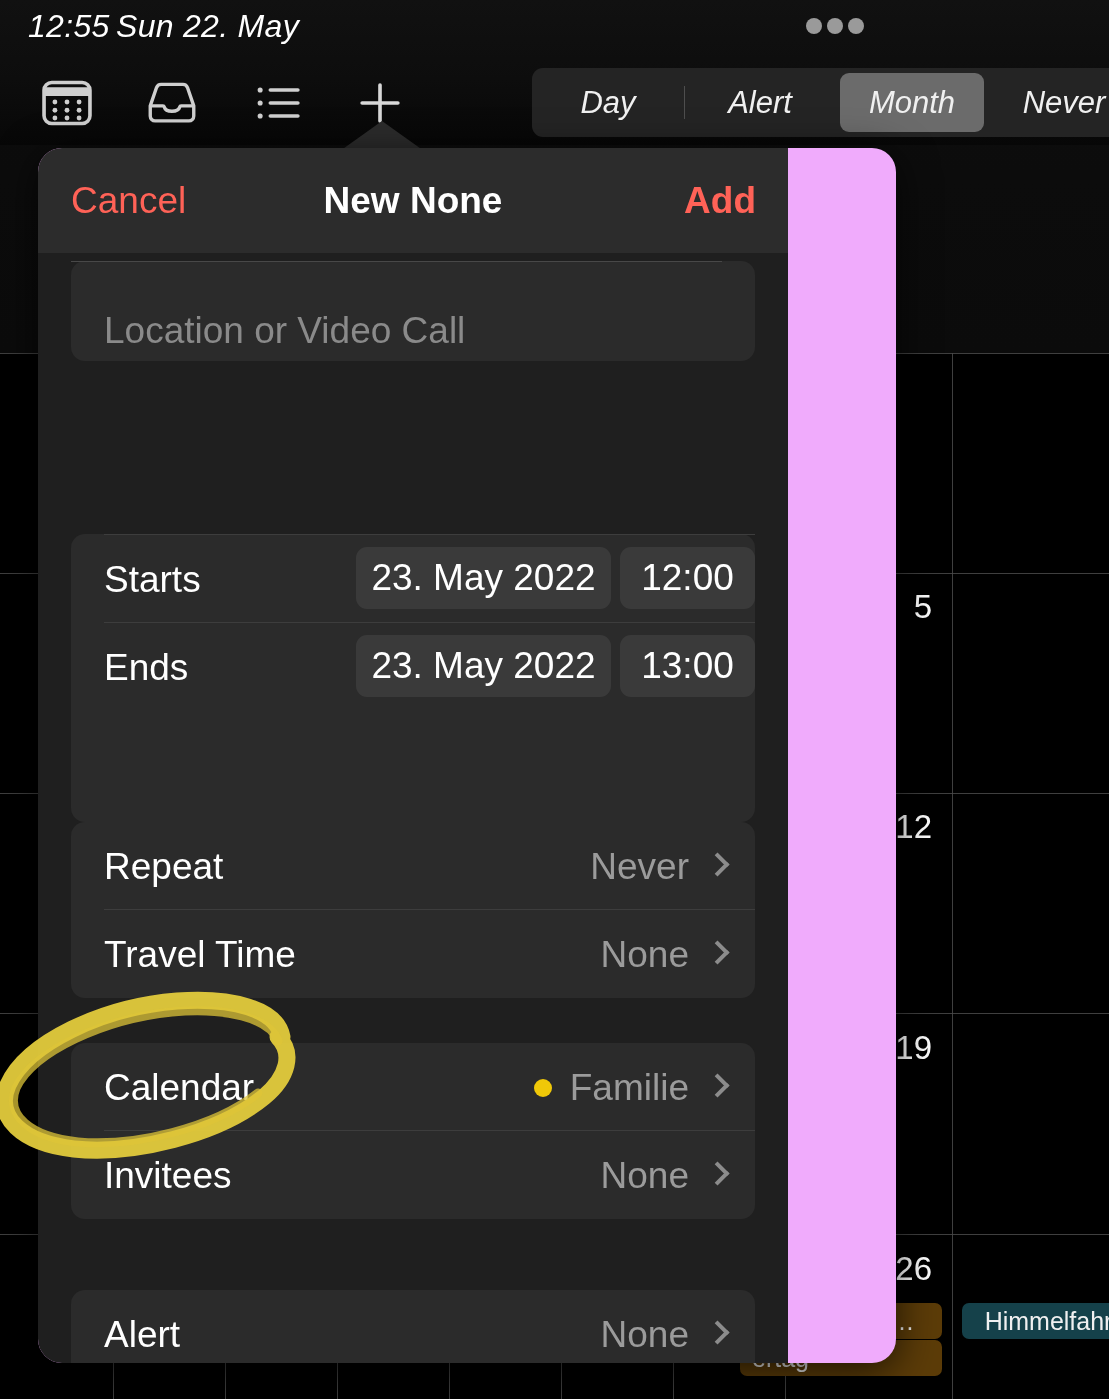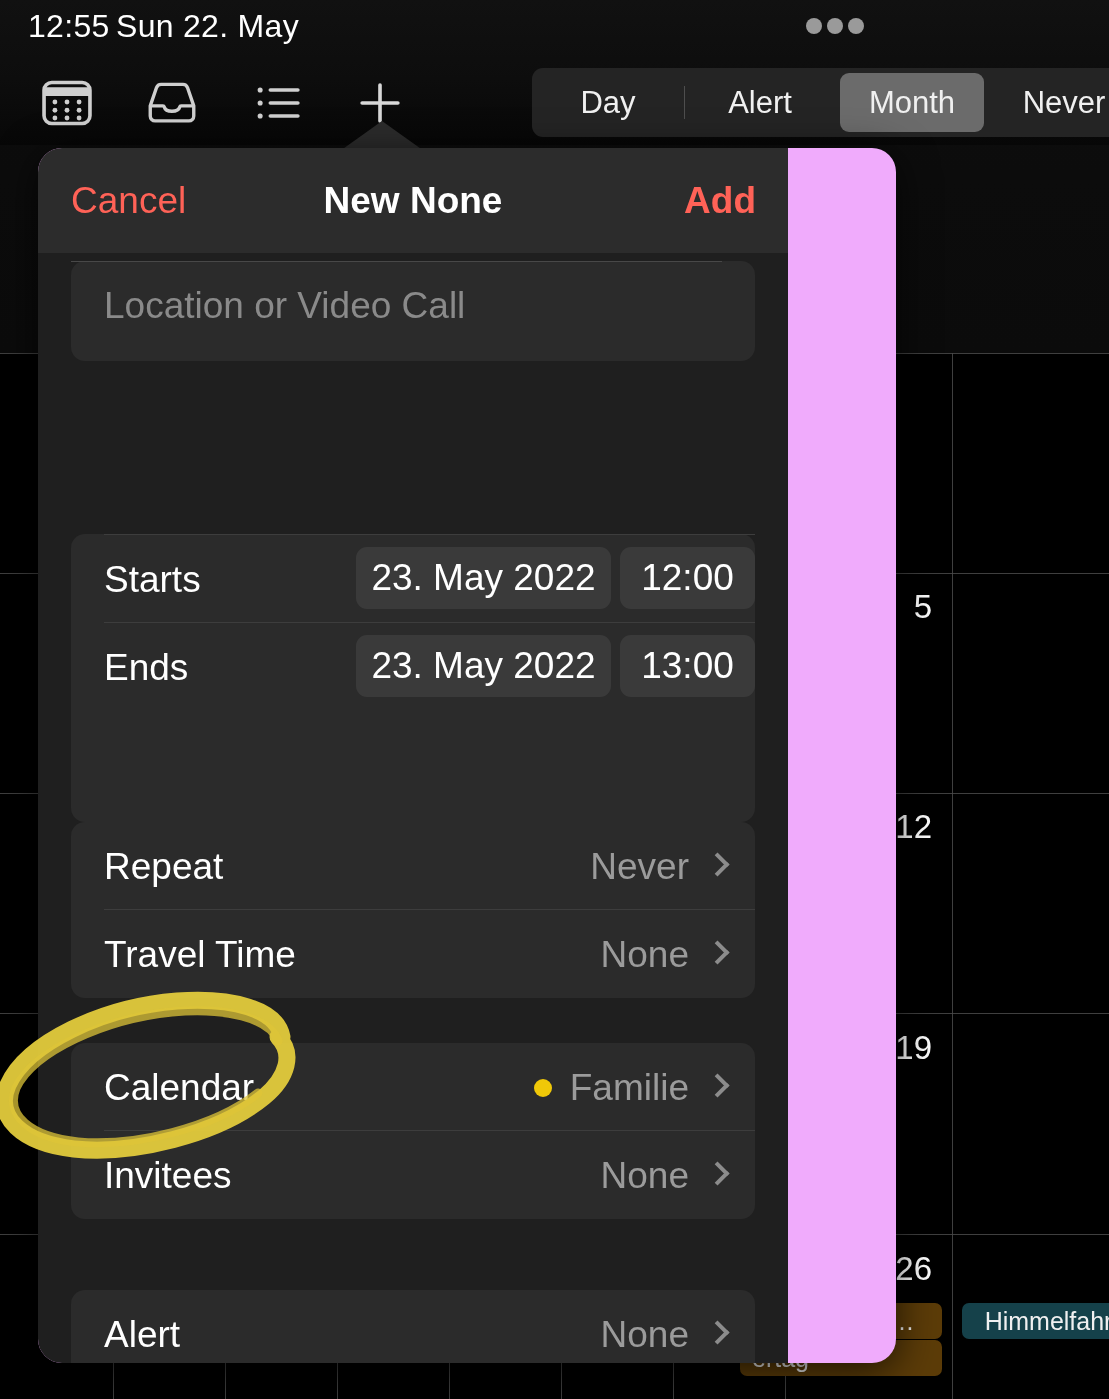--- a/index.html
+++ b/index.html
@@ -35,20 +35,21 @@
     display:flex; align-items:center; padding:0 12px;
     font-size:25px; color:#f0f0f0; white-space:nowrap; overflow:hidden;
   }
   .chip.brown{ background:#5c3c08; }
   .chip.teal{ background:#15414a; }
 
   
   #topbar{
     position:absolute; left:0; top:0; width:1109px; height:145px;
     background:linear-gradient(180deg,#111111 0%,#0d0d0d 55%,#070707 100%);
+    font-style:italic;
   }
   .status-time{
     position:absolute; left:28px; top:8px; font-size:32px; font-weight:400; color:#fff;
     letter-spacing:.3px;
   }
   .status-date{
     position:absolute; left:116px; top:8px; font-size:32px; font-weight:400; color:#fff;
     letter-spacing:.3px;
   }
   .dots{
@@ -111,21 +112,21 @@
 
   .field-card{
     position:absolute; background:#2b2b2b; border-radius:14px;
   }
   .divider{ height:1px; background:#3d3d3d; margin-left:33px; }
 
   
   #location-card{ left:33px; top:8px; width:684px; height:100px; }
   #location-topline{ position:absolute; left:33px; top:8px; width:651px; height:1px; background:#484848; }
   .placeholder{
-    position:absolute; left:33px; top:24px; font-size:37px; color:#8a8a8a;
+    position:absolute; left:33px; top:49px; font-size:37px; color:#8a8a8a;
   }
 
   
   #dt-card{ left:33px; top:281px; width:684px; height:288px; }
   .row{ position:relative; height:auto; display:flex; align-items:center; }
   .row-label{
     position:absolute; left:33px; font-size:37px; color:#fff; white-space:nowrap;
   }
   .row-value{
     position:absolute; right:66px; font-size:37px; color:#9b9b9b; white-space:nowrap;

